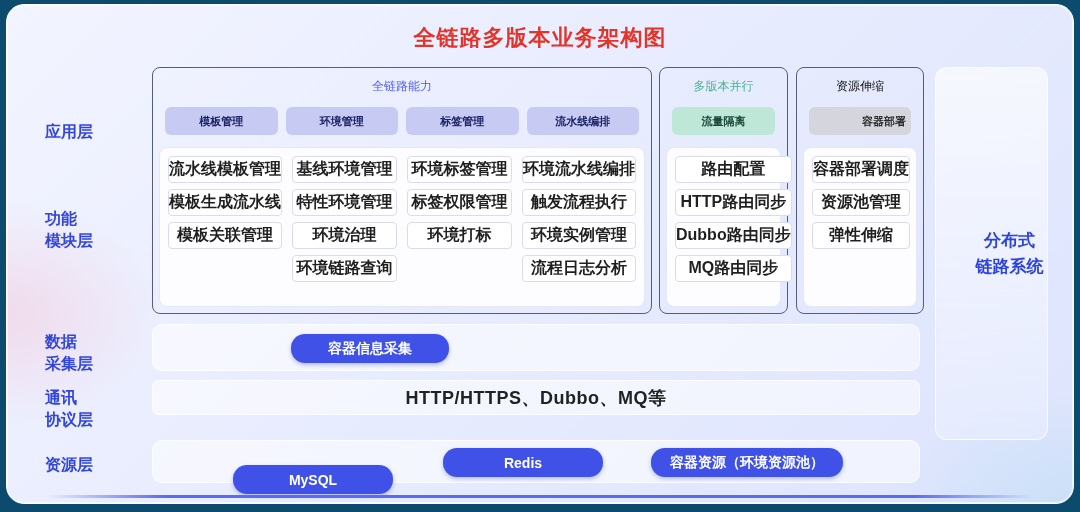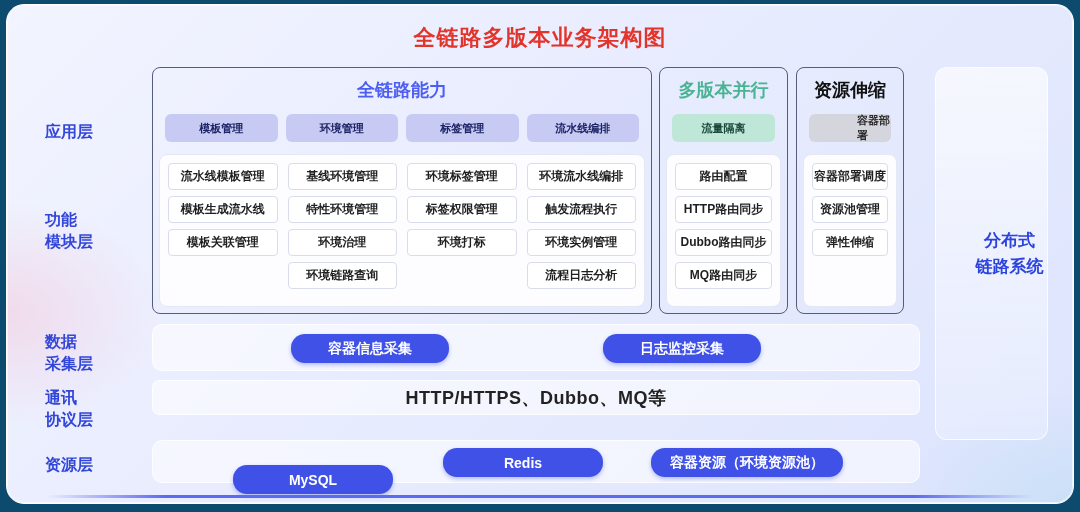--- a/index.html
+++ b/index.html
@@ -23,36 +23,36 @@
   .title {
     position:absolute; top:18px; left:0; width:100%; text-align:center;
     font-size:22px; font-weight:bold; color:#e2342a; letter-spacing:1px;
   }
   
   .layer-label {
     position:absolute; left:38px; color:#3246d8; font-weight:bold; font-size:16px; line-height:22px;
   }
   .layer-label span { display:block; }
   .ll-app { top:116px; }
-  .ll-module { top:204px; }
+  .ll-module { top:204px;font-family:Liberation Mono, monospace; }
   .ll-data { top:326px; }
   .ll-protocol { top:382px; }
   .ll-resource { top:449px; }
 
   
   .group {
     position:absolute; top:62px; height:247px;
     border:1px solid #565c7d; border-radius:8px;
     display:flex; flex-direction:column; padding:6px 6px 6px 6px;
   }
   .group-fulllink { left:145px; width:500px; }
   .group-multiversion { left:652px; width:129px; }
-  .group-scaling { left:789px; width:108px; }
+  .group-scaling { left:789px; width:128px; }
   .group-header {
-    text-align:center; font-size:18px; font-weight:bold; margin:4px 0 12px 0;
+    text-align:center; font-size:12px; font-weight:normal; margin:4px 0 12px 0;
   }
   .h-fulllink { color:#4d5ef2; }
   .h-multiversion { color:#49b393; }
   .h-scaling { color:#111111; }
 
   .app-row { display:flex; margin:0 2px 12px 2px; }
   .app-btn {
     height:28px; border:none; border-radius:6px; font-size:11px; font-weight:bold;
     display:flex; align-items:center; justify-content:center;
     font-family:inherit;
@@ -63,21 +63,21 @@
   .app-gray   { background:#d5d6dd; color:#2b2b2b; margin:0 6px 12px 6px;padding-left:48px; }
 
   .module-panel {
     flex:1; background:#fdfdff; border:1px solid #e4e7f4; border-radius:8px;
     padding:8px; display:flex; gap:10px;
   }
   .module-col { flex:1; display:flex; flex-direction:column; gap:6px; }
   .mod {
     height:27px; background:#ffffff; border:1px solid #d9ddeb; border-radius:4px;
     display:flex; align-items:center; justify-content:center;
-    font-size:12px; font-weight:600; color:#1f1f1f; white-space:nowrap;
+    font-size:16px; font-weight:600; color:#1f1f1f; white-space:nowrap;
   }
 
   
   .right-panel {
     position:absolute; left:928px; top:62px; width:113px; height:373px;
     background:linear-gradient(180deg, rgba(255,255,255,0.65), rgba(236,240,255,0.55));
     border-radius:12px; border:1px solid rgba(255,255,255,0.8);
     display:flex; flex-direction:column; align-items:center; justify-content:center;
     color:#2d43dd; font-size:17px; font-weight:bold; line-height:26px; text-align:center;padding-left:36px;
   }
@@ -191,21 +191,20 @@
       </div>
     </section>
 
     <aside class="right-panel">
       <span>分布式</span>
       <span>链路系统</span>
     </aside>
 
     <div class="row-box row-data">
       <div class="action-btn btn-container-collect">容器信息采集</div>
-      <div class="action-btn btn-log-collect">日志监控采集</div>
     </div>
 
     <div class="row-box row-protocol">
       <span>HTTP/HTTPS、Dubbo、MQ等</span>
     </div>
 
     <div class="row-box row-resource">
       <div class="action-btn btn-mysql">MySQL</div>
       <div class="action-btn btn-redis">Redis</div>
       <div class="action-btn btn-container-res">容器资源（环境资源池）</div>

